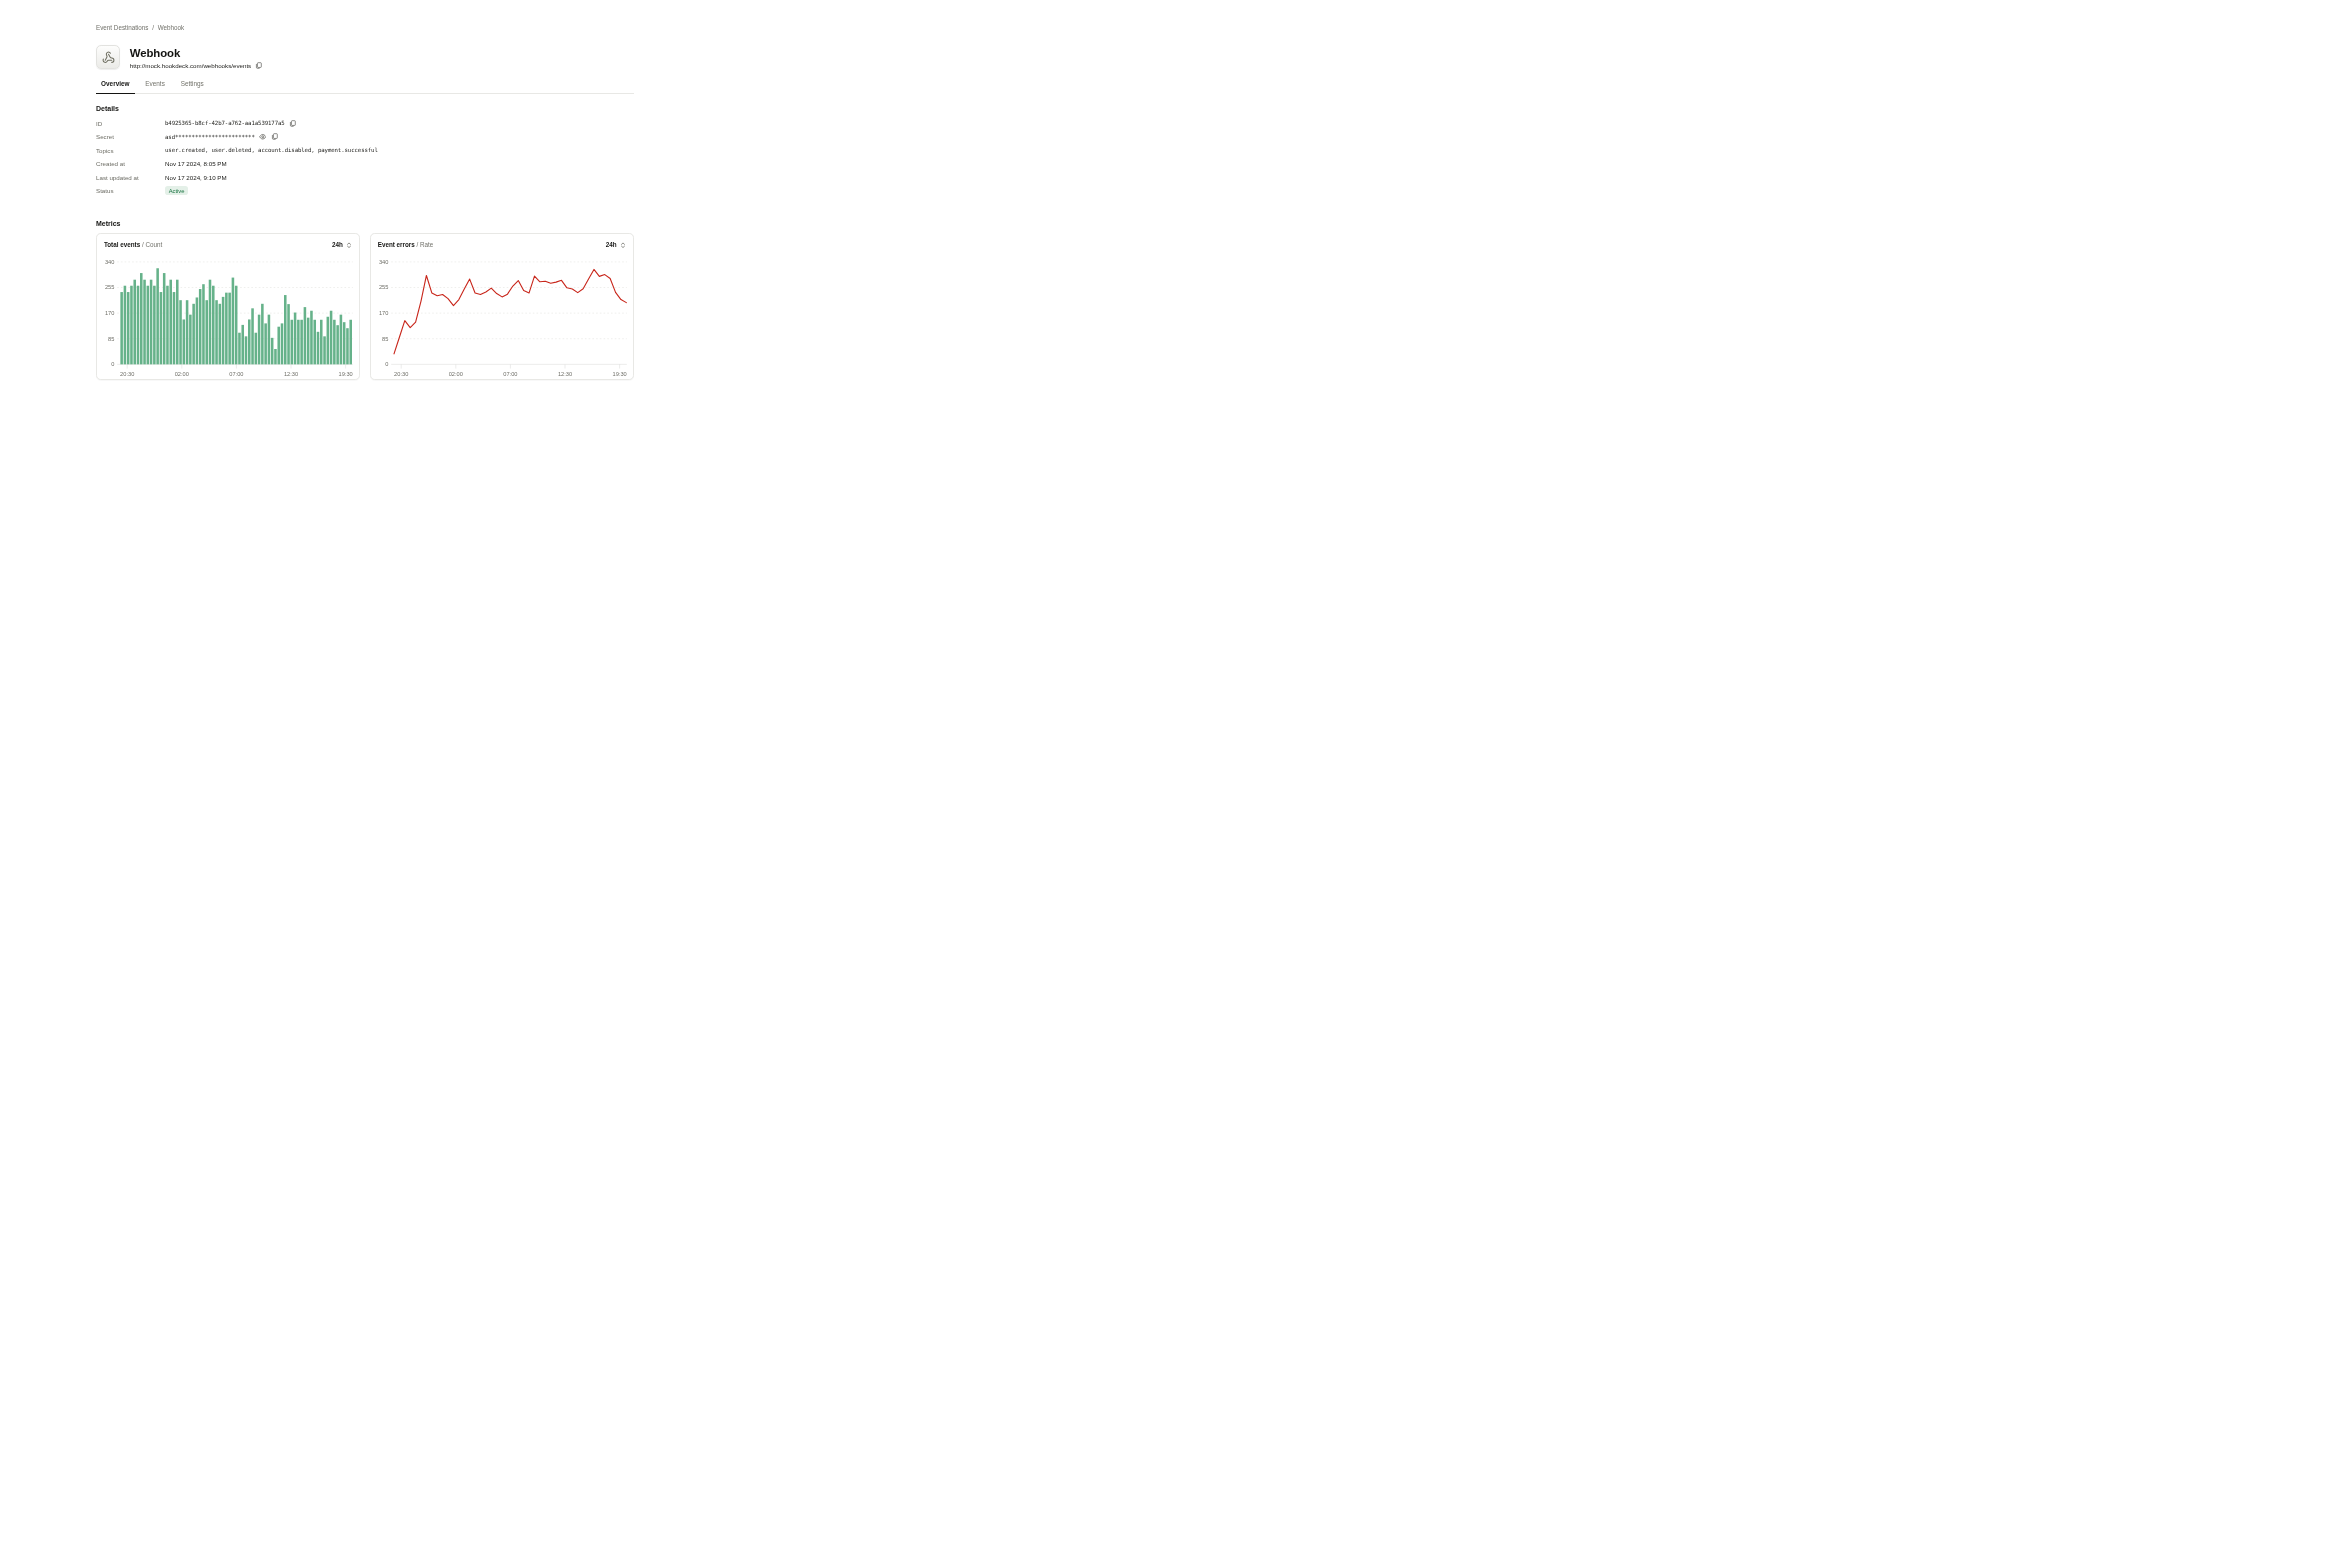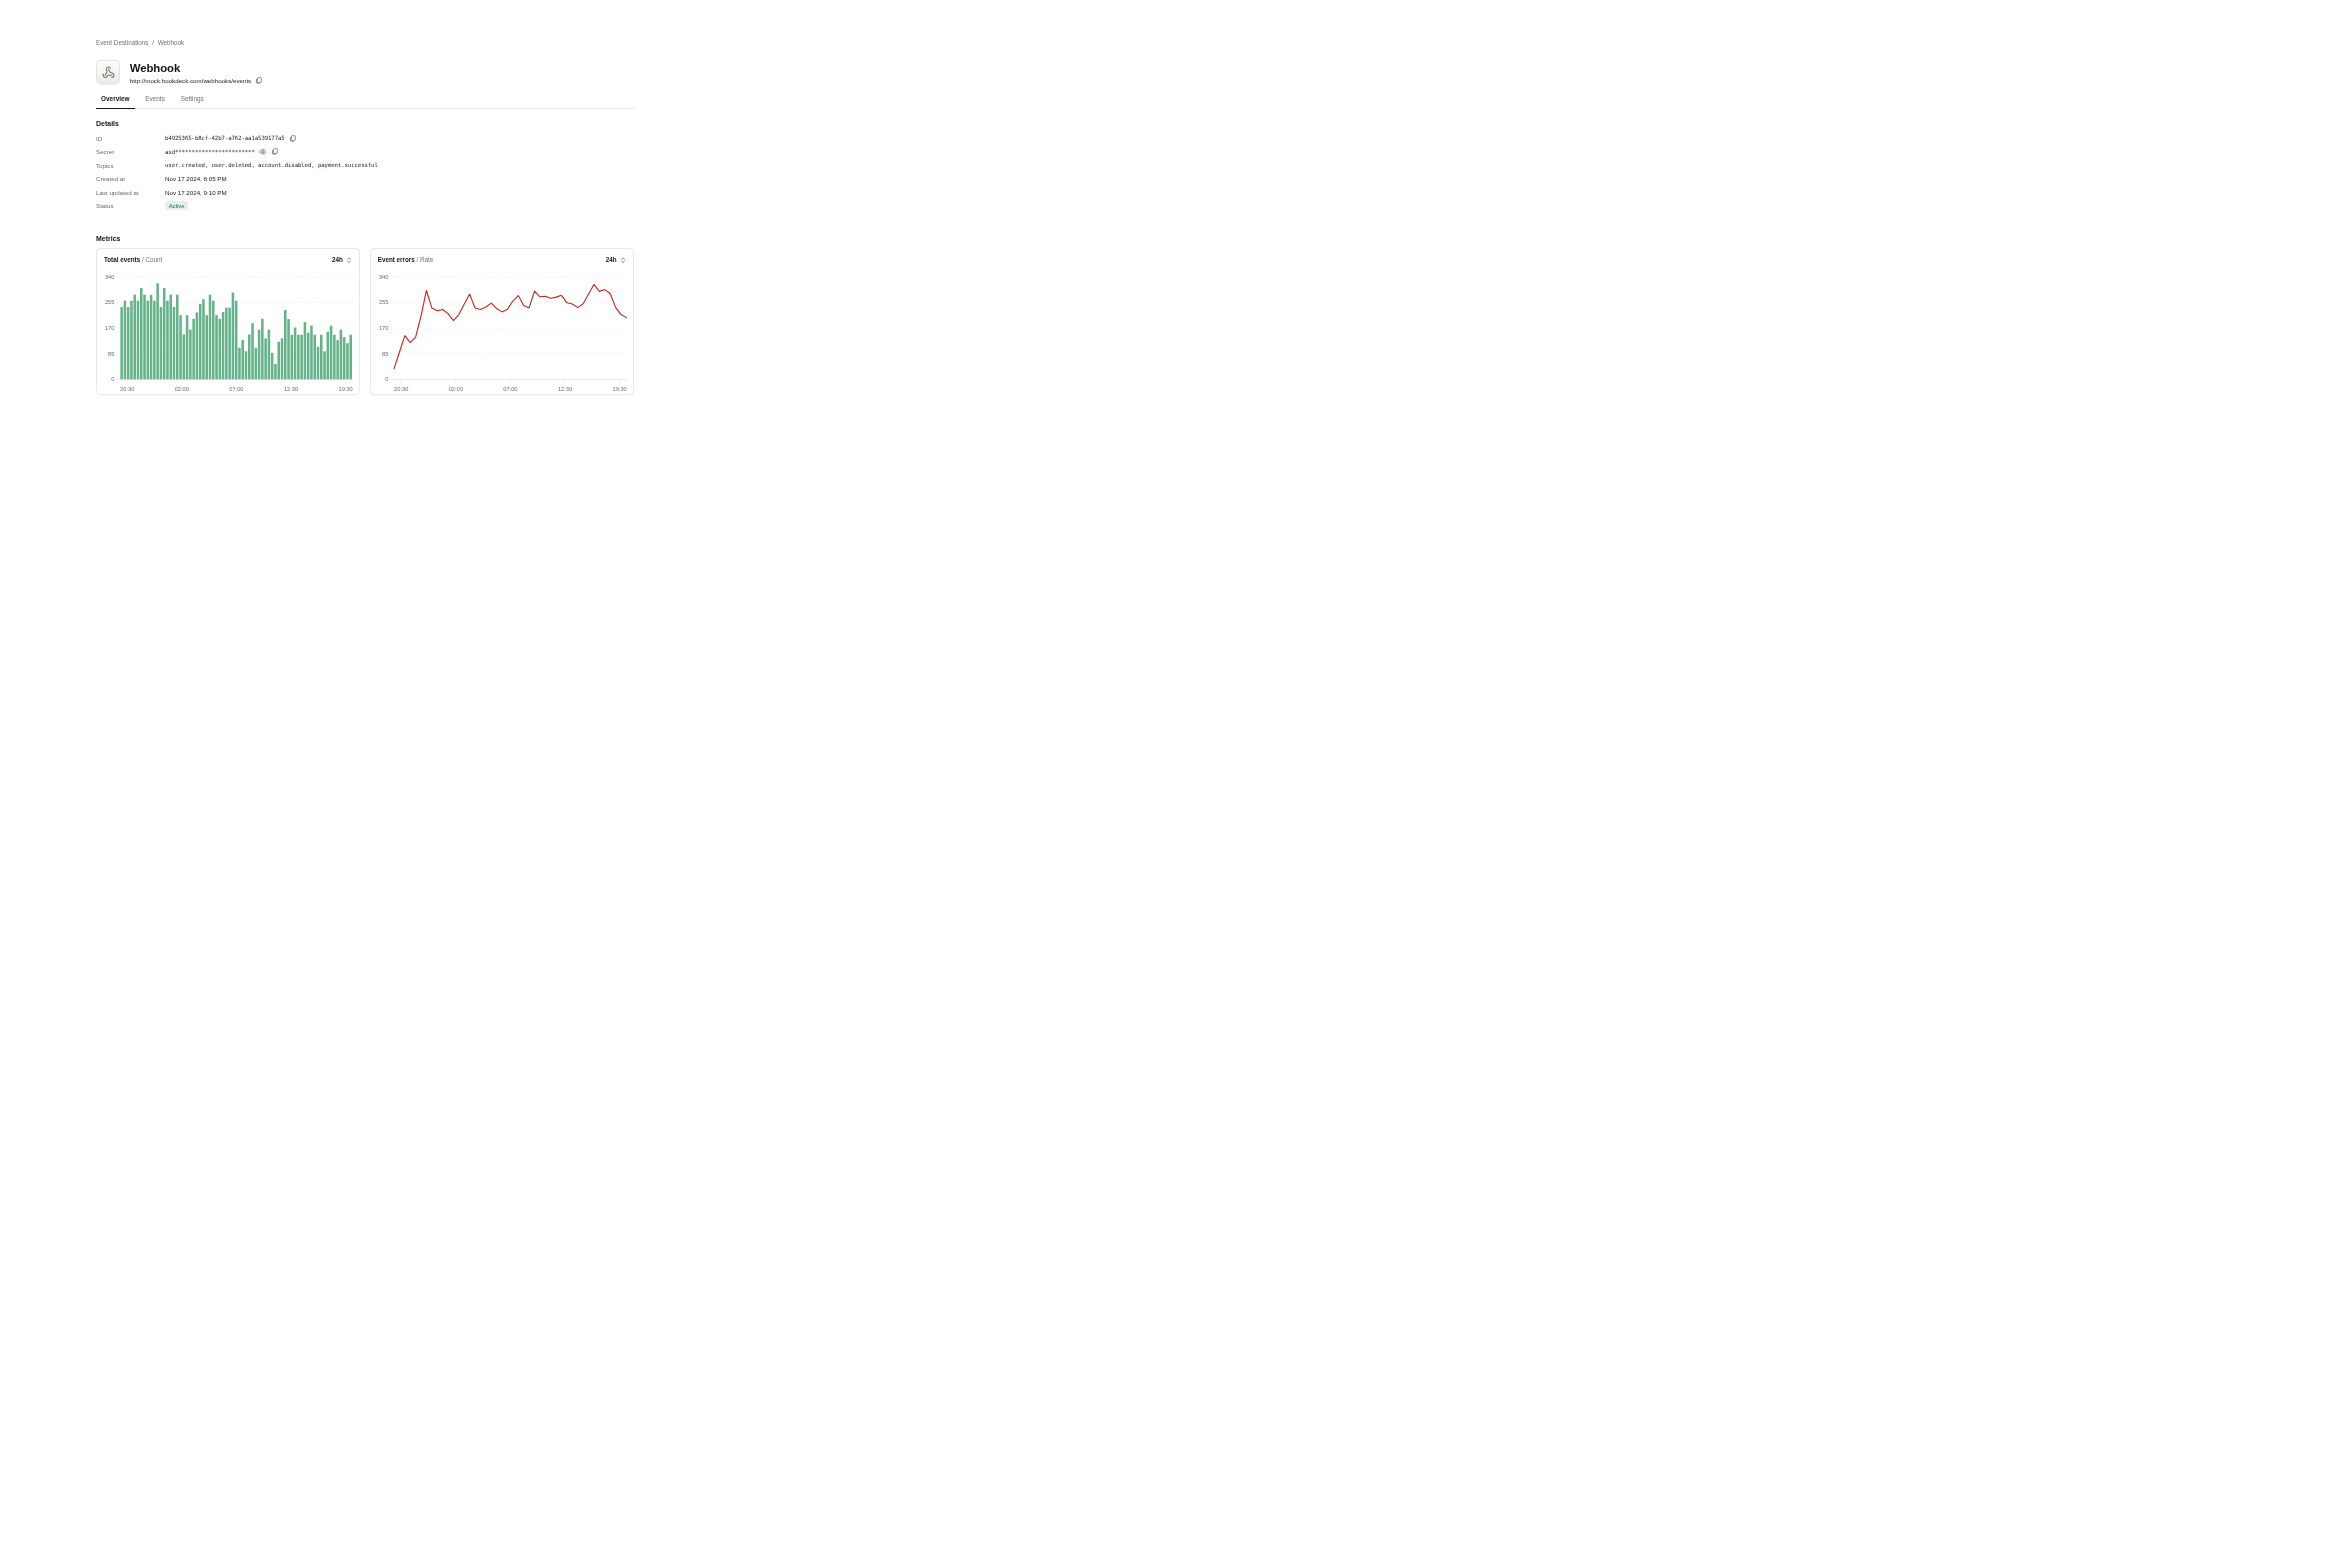--- a/index.html
+++ b/index.html
@@ -1,18 +1,18 @@
 <!DOCTYPE html>
 <html style="font-size:7.5px"><head>
 <meta charset="utf-8">
 <style>
   * { box-sizing: border-box; margin: 0; padding: 0; }
   html, body { width: 731px; height: 472px; background: #ffffff; overflow: hidden; }
   body { font-family: "Liberation Sans", sans-serif; color: #171715; -webkit-font-smoothing: antialiased; }
-  .content { margin-left: 96px; width: 538px; padding-top: 39px; }
+  .content { margin-left: 96px; width: 538px; padding-top: 24px; }
 
   
   .breadcrumb { font-size: 6.3px; color: #71716a; display: flex; gap: 3.7px; align-items: center; }
   .breadcrumb .crumb { cursor: default; }
 
   
   .entity { margin-top: 14.4px; display: flex; align-items: flex-start; gap: 9.8px; }
   .tile { width: 24px; height: 24px; border-radius: 5.1px; border: 0.5px solid #e2e2df;
           background: linear-gradient(180deg,#fdfdfc 0%, #ebebe8 100%);
           box-shadow: 0 0.5px 0.9px rgba(0,0,0,.07);

